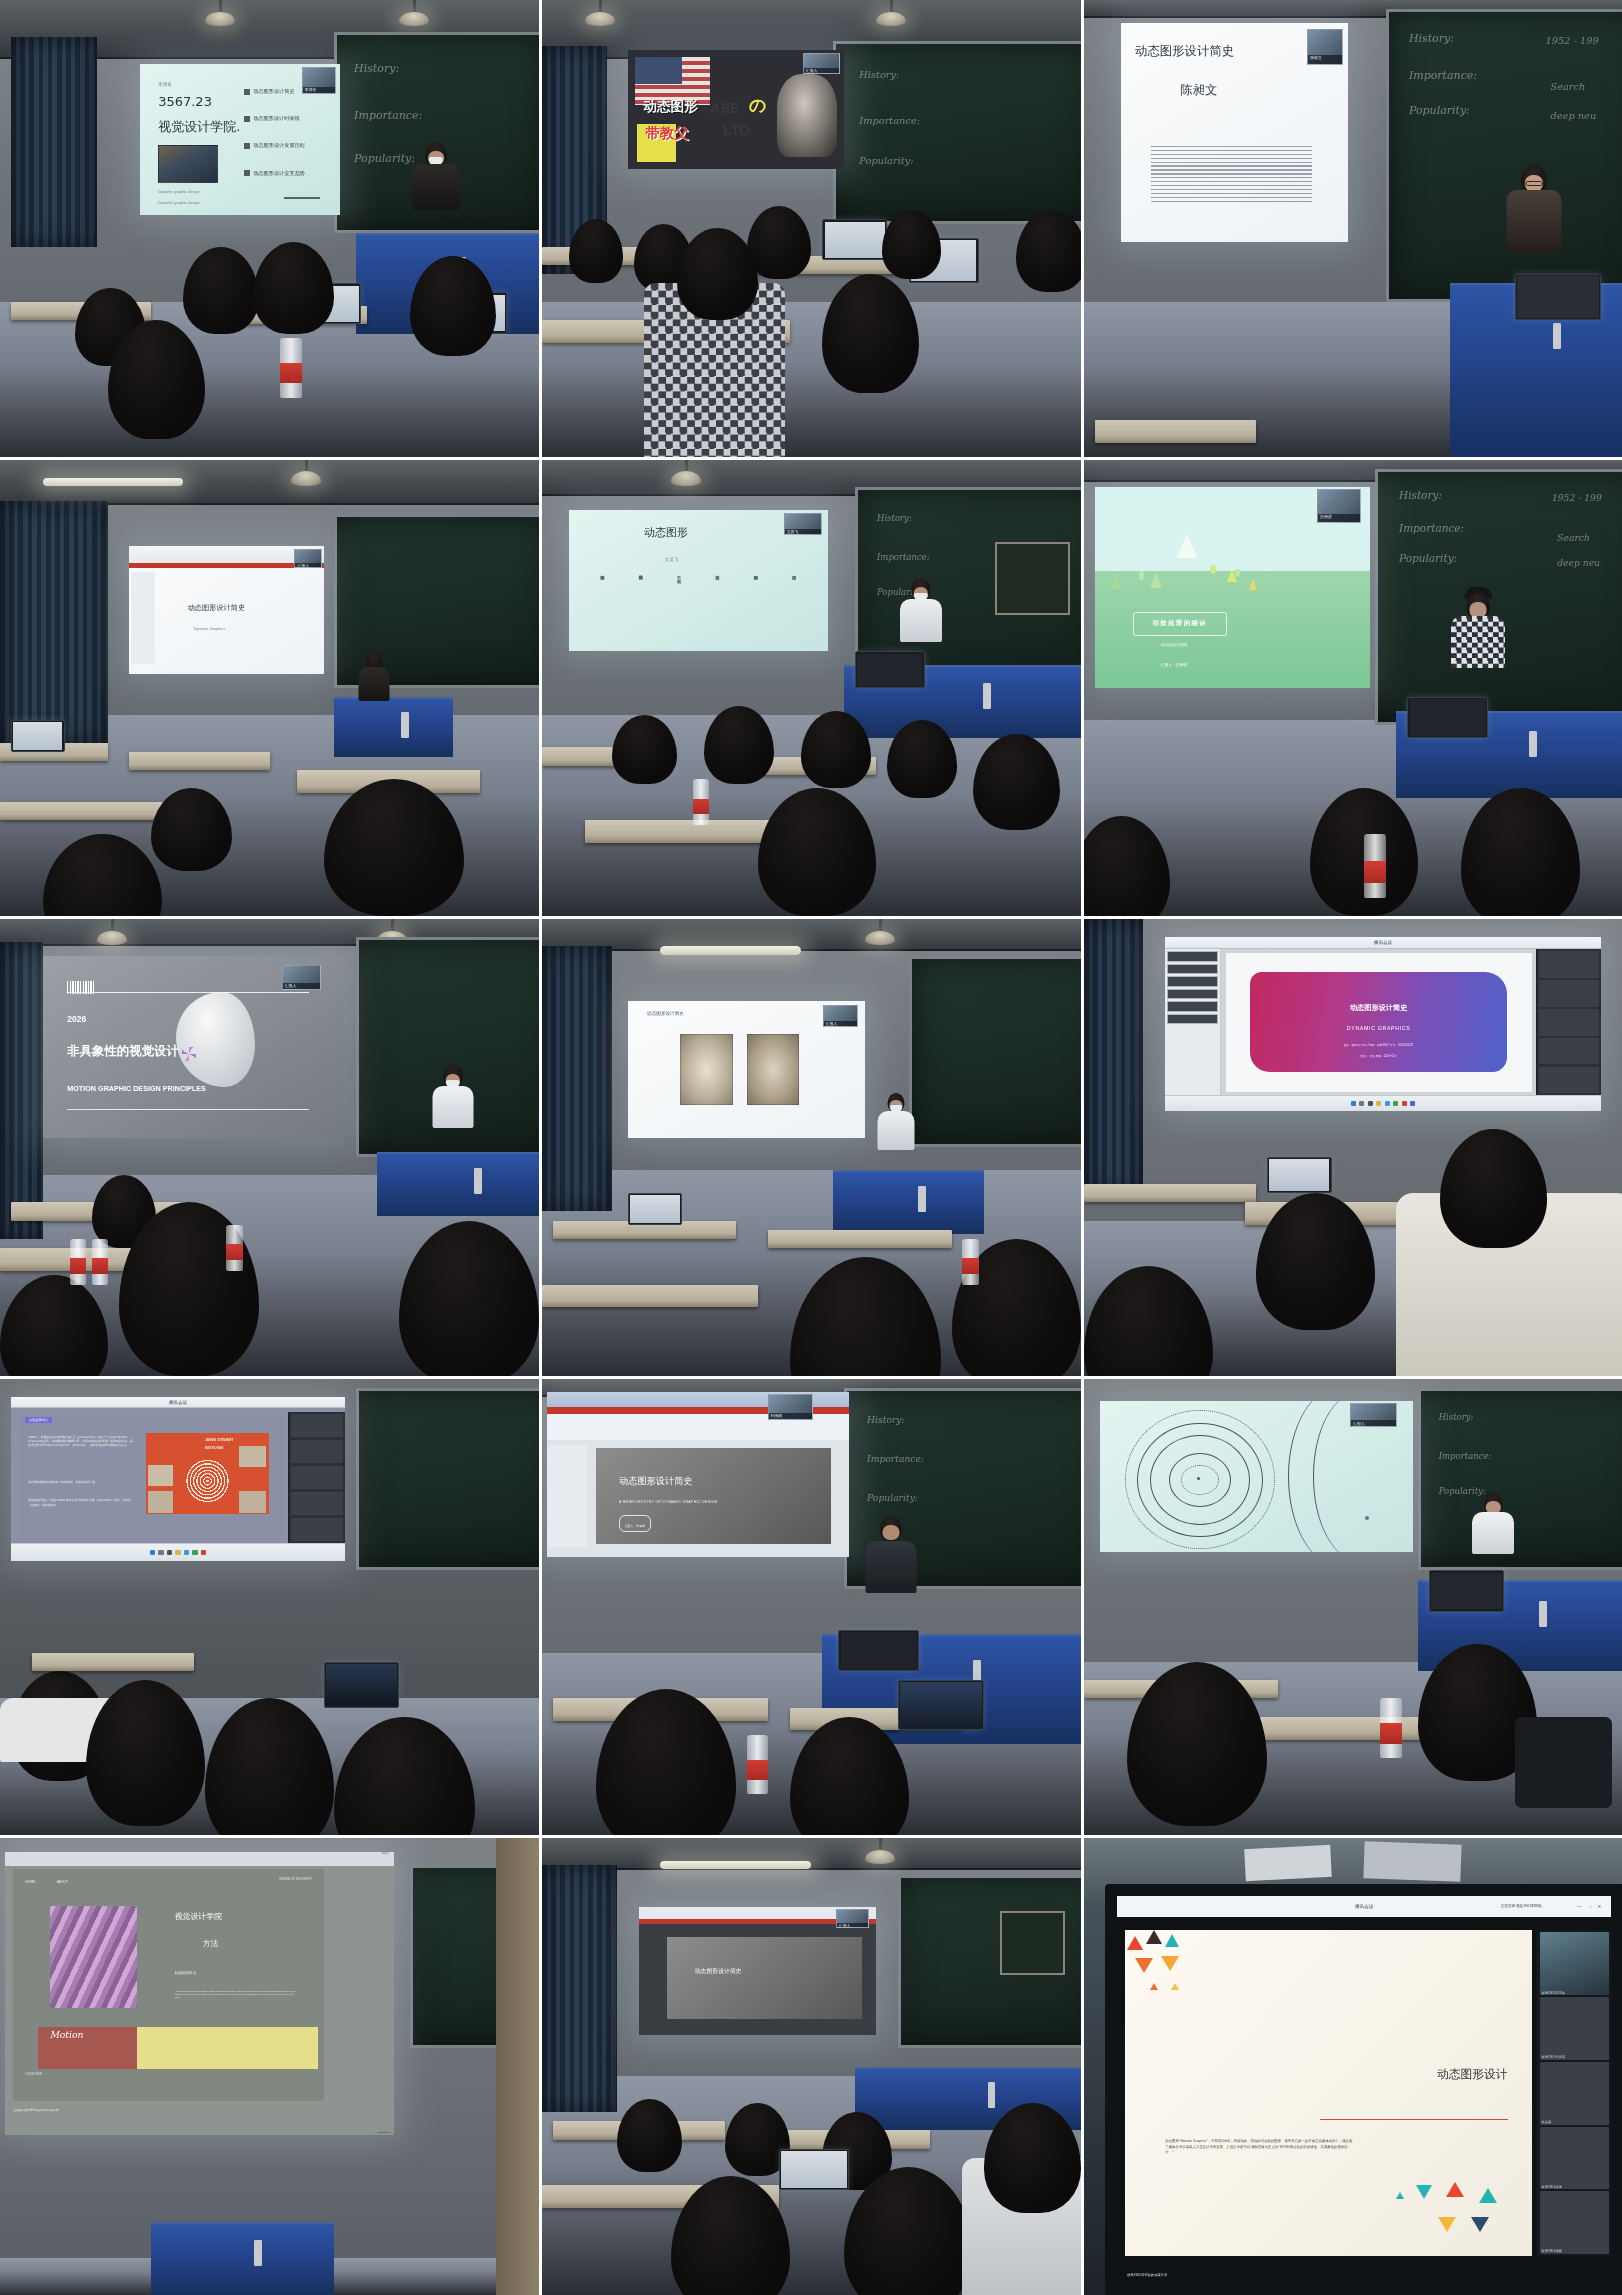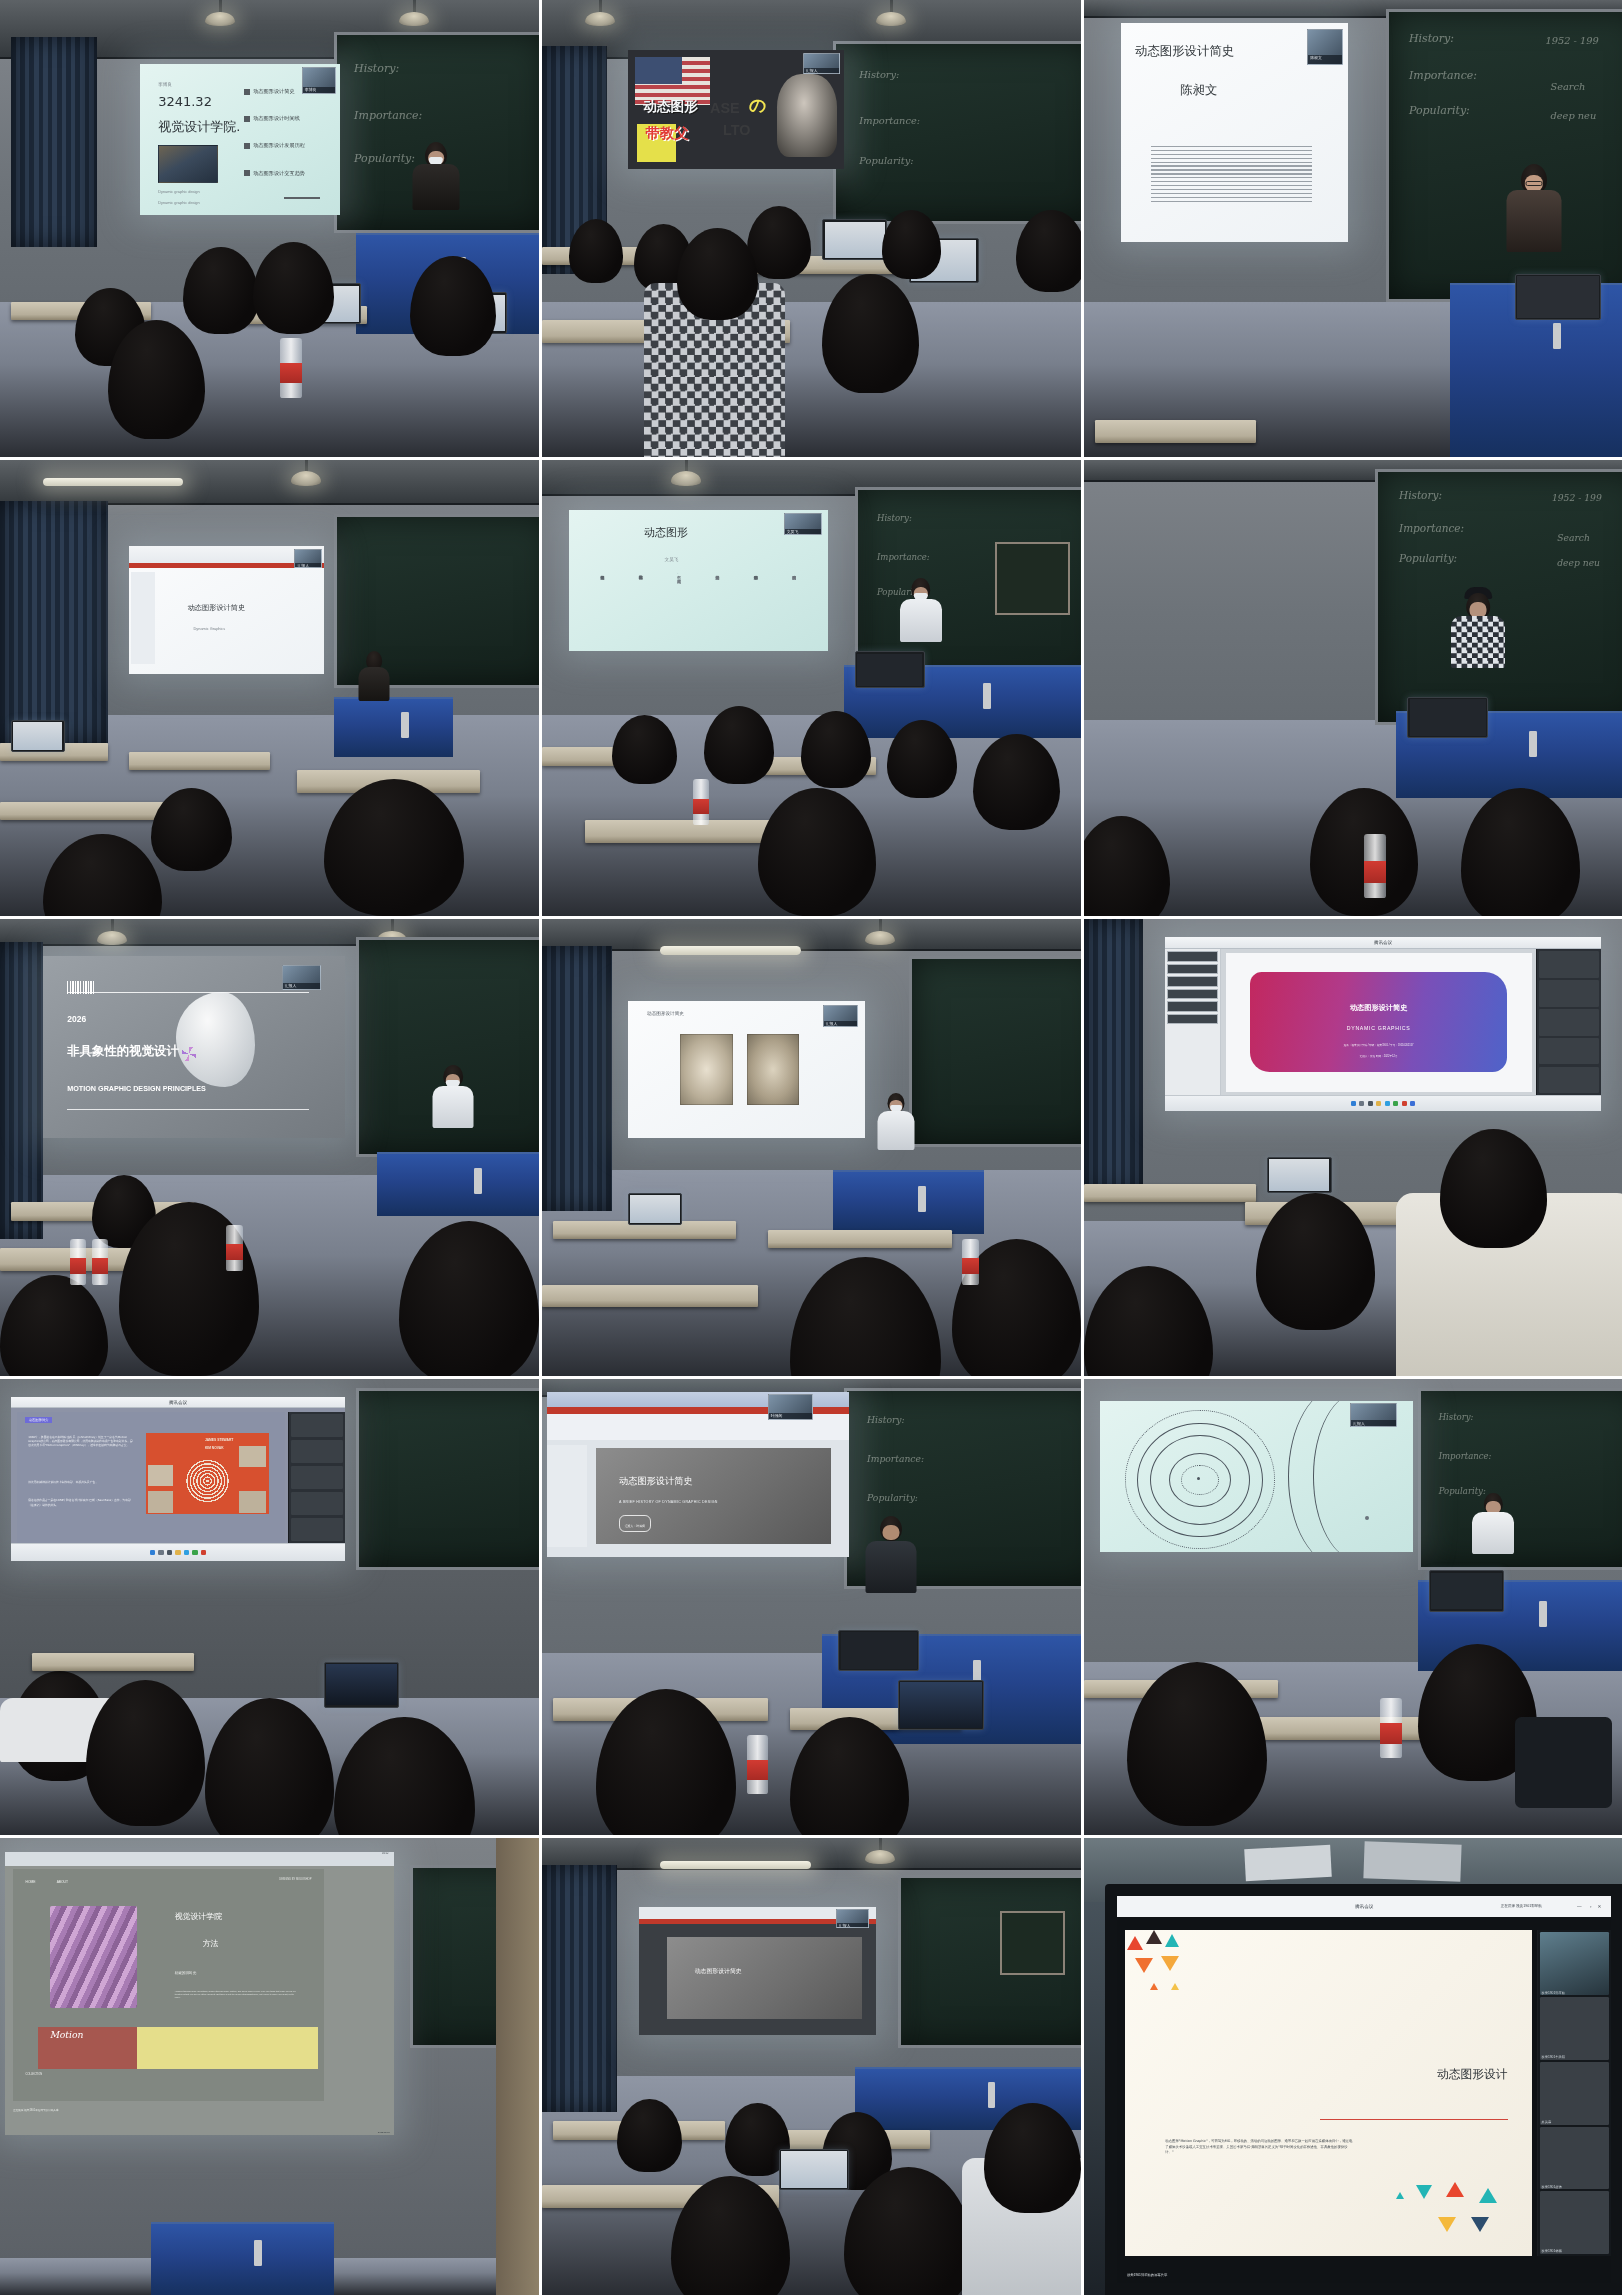--- a/index.html
+++ b/index.html
@@ -214,21 +214,21 @@
 
       <div class="board" style="left:62%;right:-2%;top:7%;height:44%">
         <span class="chalk" style="left:8%;top:14%;font-size:11px">History:</span>
         <span class="chalk" style="left:8%;top:38%;font-size:11px">Importance:</span>
         <span class="chalk" style="left:8%;top:60%;font-size:11px">Popularity:</span>
       </div>
 
       <div class="screen sl-mint" style="left:26%;top:14%;width:37%;height:33%">
         <div class="screen-inner">
           <div class="s-small" style="position:absolute;left:9%;top:12%;font-size:4.6px">李博良</div>
-          <div class="s-title-cn" style="position:absolute;left:9%;top:20%;font-size:13px;font-weight:400">3241.32</div>
+          <div class="s-title-cn" style="position:absolute;left:9%;top:20%;font-size:13px;font-weight:400">3567.23</div>
           <div class="s-title-cn" style="position:absolute;left:9%;top:36%;font-size:13px;font-weight:400">视觉设计学院.</div>
           <div class="thumbimg" style="left:9%;top:54%;width:30%;height:25%"></div>
           <div class="s-small" style="position:absolute;left:9%;top:83%;font-size:3.9px">Dynamic graphic design</div>
           <div class="s-small" style="position:absolute;left:9%;top:90%;font-size:3.9px">Dynamic graphic design</div>
 
           <div class="bullet-row" style="left:52%;top:16%">
             <span class="bx"></span>
             <span class="bt">动态图形设计简史</span>
             </div>
           <div class="bullet-row" style="left:52%;top:34%">
@@ -488,20 +488,40 @@
       <div class="wall-lower" style="top:57%"></div>
       <div class="board" style="left:54%;right:-4%;top:2%;height:56%">
         <span class="chalk" style="left:8%;top:7%;font-size:10.5px">History:</span>
         <span class="chalk" style="left:8%;top:20%;font-size:10.5px">Importance:</span>
         <span class="chalk" style="left:8%;top:32%;font-size:10.5px">Popularity:</span>
         <span class="chalk" style="left:66%;top:8%;font-size:9.2px">1952 - 199</span>
         <span class="chalk" style="left:68%;top:24%;font-size:9.2px">Search</span>
         <span class="chalk" style="left:68%;top:34%;font-size:9.2px">deep neu</span>
       </div>
 
+      <div class="screen sl-green" style="left:2%;top:6%;width:51%;height:44%">
+        <div class="screen-inner">
+          <div style="position:absolute;left:30%;top:23%;border-left:10.5px solid transparent;border-right:10.5px solid transparent;border-bottom:25px solid rgba(245,252,243,.92);width:0;height:0"></div>
+          <div style="position:absolute;left:20%;top:43%;border-left:6.5px solid transparent;border-right:6.5px solid transparent;border-bottom:15.7px solid #b8e2a3;width:0;height:0"></div>
+          <div style="position:absolute;left:48%;top:41%;border-left:5.2px solid transparent;border-right:5.2px solid transparent;border-bottom:13px solid #d8ef6e;width:0;height:0"></div>
+          <div style="position:absolute;left:6%;top:44%;border-left:5.9px solid transparent;border-right:5.9px solid transparent;border-bottom:14.4px solid #a8dc92;width:0;height:0"></div>
+          <div style="position:absolute;left:56%;top:46%;border-left:4.6px solid transparent;border-right:4.6px solid transparent;border-bottom:11.8px solid #e9d96a;width:0;height:0"></div>
+          <div style="position:absolute;left:16%;top:42%;width:5.9px;height:8.5px;border-radius:50%;background:#bde6a7"></div>
+          <div style="position:absolute;left:42%;top:39%;width:5.9px;height:8.5px;border-radius:50%;background:#cdeb86"></div>
+          <div style="position:absolute;left:51%;top:41%;width:5.2px;height:7.9px;border-radius:50%;background:#bde6a7"></div>
+          <div style="position:absolute;left:14%;top:62%;width:34%;height:12%;border:0.7px solid rgba(255,255,255,.8);border-radius:2.6px;display:flex;align-items:center;justify-content:center">
+            <span class="s-title-cn" style="font-size:6.5px;color:#ffffff;letter-spacing:1.3px">动效丝滑的秘诀</span>
+          </div>
+          <div style="position:absolute;left:24%;top:77%;font-size:3.9px;color:rgba(255,255,255,.85);font-family:'DejaVu Sans',sans-serif">动效曲线与规范</div>
+          <div style="position:absolute;left:24%;top:87%;font-size:3.9px;color:#ffffff;font-family:'DejaVu Sans',sans-serif">汇报人：彭映进</div>
+          <div class="pip" style="right:3%;top:1%;width:16%;height:17%">
+            <div class="pip-bar">彭映进</div>
+            </div>
+        </div>
+      </div>
 
       <div class="podium" style="left:58%;right:-2%;top:55%;height:19%"></div>
       <div class="person" style="left:68%;top:28%;width:56px;height:82px">
         <div style="position:absolute;left:50%;top:0;transform:translateX(-50%);width:27.5px;height:11.8px;background:#14161a;border-radius:10.5px 10.5px 2px 2px"></div>
         <div class="p-head" style="top:5.2px;width:23.6px;height:26px"></div>
         <div class="p-face" style="width:17px;height:15.7px;top:14.4px"></div>
         <div class="p-body" style="top:29px;width:54px;height:52px;background:repeating-conic-gradient(#2b3038 0% 25%,#dfe3e8 0% 50%) 0 0/10.5px 10.5px"></div>
       </div>
       <div class="laptop" style="left:60%;top:52%;width:15%;height:9%">
           <div class="scr" style="background:#23282d"></div>

